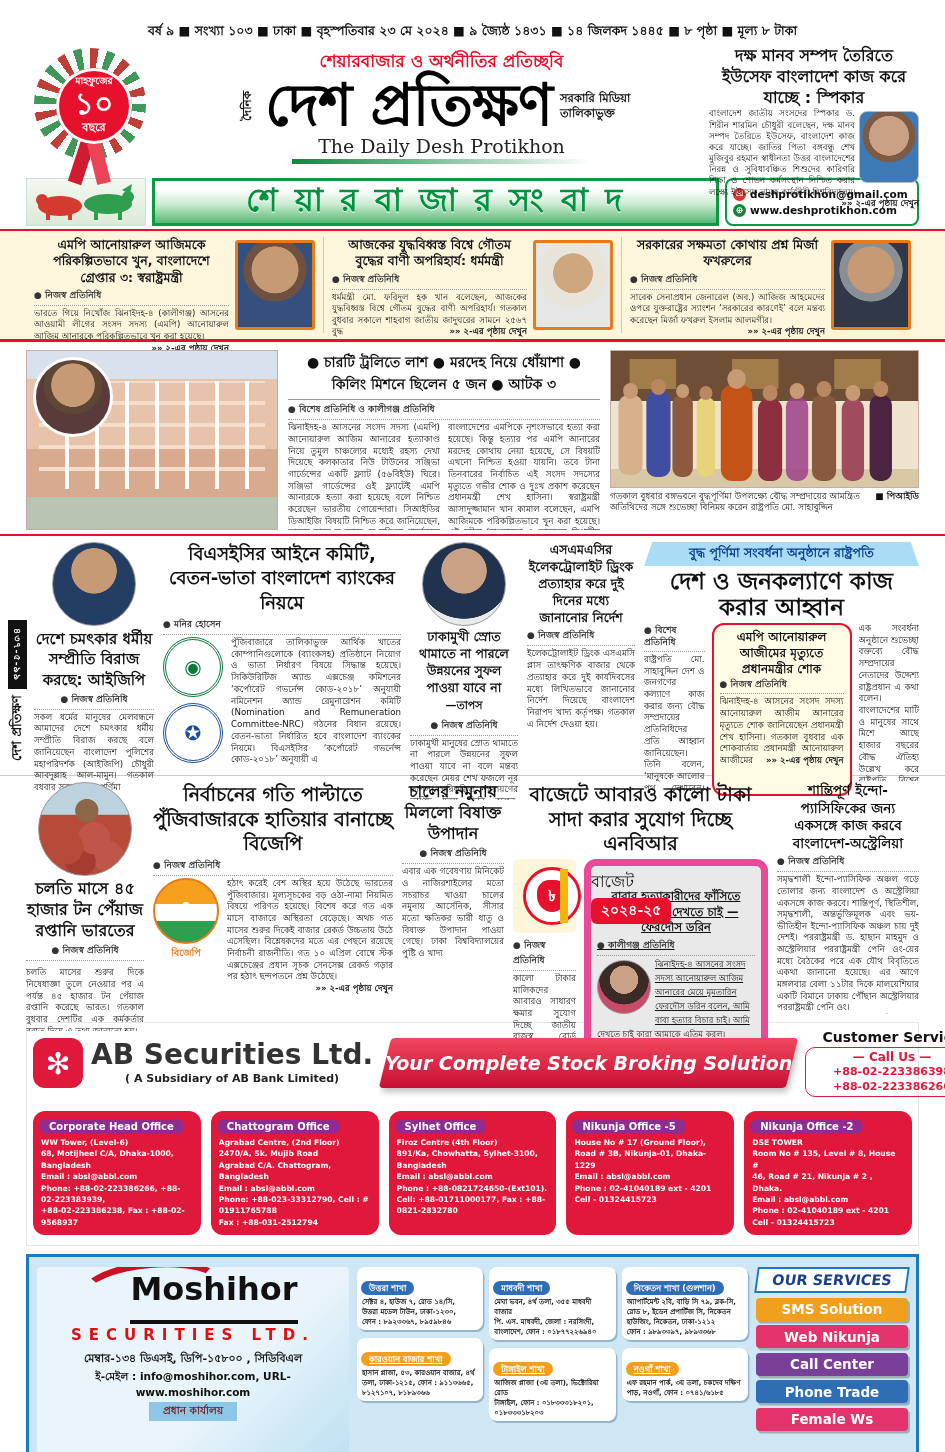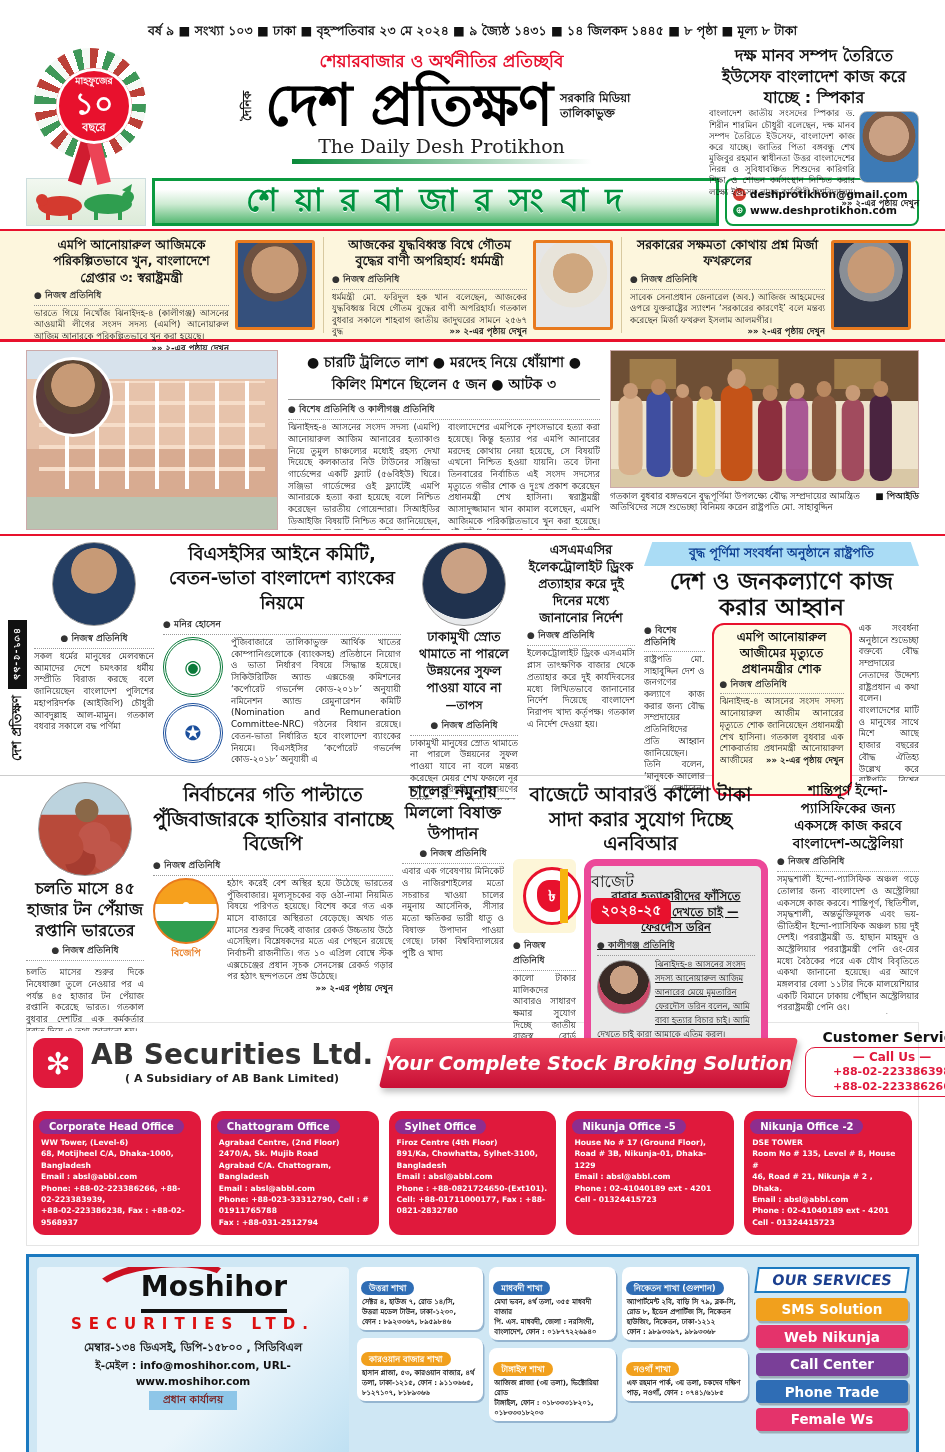--- a/index.html
+++ b/index.html
@@ -175,36 +175,36 @@
   .ab-offices{display:flex;gap:10px;margin-top:12px;}
   .office{flex:1;background:#e0193c;border-radius:12px;color:#fff;padding:4px 8px 7px;position:relative;min-width:0;}
   .office-title{display:inline-block;background:#8e2d8e;border-radius:10px;padding:2px 10px;font-size:10px;
       font-weight:800;margin:-12px 0 3px -2px;white-space:nowrap;}
   .office-details{font-size:7.6px;font-weight:600;line-height:1.5;white-space:pre-line;}
 
   
   .mos{margin:8px 26px 0;background:#cfe7f4;border:3px solid #1b79c0;padding:10px 8px;display:flex;gap:8px;height:198px;}
   .mos-left{width:296px;flex:none;background:linear-gradient(135deg,#eaf5fb 0 60%,#bcdff2);border-radius:4px;
       padding:6px 8px;text-align:center;position:relative;overflow:hidden;}
-  .mos-brand{font-size:28px;font-weight:900;color:#111;line-height:1;position:relative;display:inline-block;
-      border-bottom:4px solid #111;padding-bottom:8px;margin-left:42px;}
+  .mos-brand{font-size:32px;font-weight:900;color:#111;line-height:1;position:relative;display:inline-block;
+      border-bottom:4px solid #111;padding-bottom:15px;margin-left:42px;}
   .swoosh{position:absolute;left:-8px;top:-12px;width:130px;height:42px;border:7px solid transparent;
       border-top-color:#cc1122;border-radius:50%;transform:rotate(-5deg);}
   .mos-sub{color:#d11;letter-spacing:7px;font-weight:800;font-size:15px;margin-top:2px;}
   .mos-member{font-size:11px;font-weight:bold;margin-top:6px;}
   .mos-email{font-size:10.5px;font-weight:bold;}
   .mos-ho-title{display:inline-block;background:#8ec6e8;color:#7a1f1f;font-weight:800;font-size:10.5px;
       padding:1px 14px;margin-top:4px;}
   .mos-mid{flex:1;display:flex;gap:6px;min-width:0;}
   .mos-col{flex:1;display:flex;flex-direction:column;gap:8px;min-width:0;}
   .branch{background:#fff;border-radius:8px;padding:7px 5px 3px;position:relative;font-size:6.9px;line-height:1.45;
       box-shadow:1.5px 2px 0 rgba(40,90,140,.35);white-space:pre-line;font-weight:600;}
   .branch-name{display:inline-block;margin:-13px 0 2px -1px;padding:1px 8px;border-radius:8px;color:#fff;
       font-weight:800;font-size:8.3px;white-space:nowrap;}
-  .hb-blue{background:#2f6db5;}.hb-orange{background:#f1a01d;}
+  .hb-blue{background:#2f6db5;}.hb-orange{background:#f1a01d;text-decoration:underline;}
   .mos-right{width:152px;flex:none;display:flex;flex-direction:column;gap:4.5px;}
   .services-title{background:#fff;border:2px solid #1b79c0;color:#1b3f8f;font-weight:900;font-size:14.5px;
       text-align:center;padding:3px 0;transform:skewX(-8deg);}
   .service{color:#fff;font-weight:800;font-size:13.5px;text-align:center;padding:3.5px 0;border-radius:4px;
       box-shadow:2px 2.5px 0 rgba(0,0,0,.25);}
   .s-orange{background:#f1a01d;}.s-pink{background:#e4336b;}.s-purple{background:#7a3f98;}
   .s-blue{background:#2f6db5;}
 </style>
 </head>
 <body>
@@ -368,20 +368,21 @@
   </section>
 
   <div class="vbar">
     <span class="vnum">৪৩৭-৫-৯৯</span>
     <span class="vtitle">দেশ প্রতিক্ষণ</span>
   </div>
 
   <section class="mid">
     <div class="mcol mc1">
       <div class="port-circle igp-face"></div>
+      <div class="mid-hl">দেশে চমৎকার ধর্মীয় সম্প্রীতি বিরাজ করছে: আইজিপি</div>
       <div class="byline">● নিজস্ব প্রতিনিধি</div>
       <div class="mid-body clip" style="height:78px;">
         <span>সকল ধর্মের মানুষের মেলবন্ধনে আমাদের দেশে চমৎকার ধর্মীয় সম্প্রীতি বিরাজ করছে বলে জানিয়েছেন বাংলাদেশ পুলিশের মহাপরিদর্শক (আইজিপি) চৌধুরী আবদুল্লাহ আল-মামুন। গতকাল বুধবার সকালে বুদ্ধ পূর্ণিমা</span>
         
       </div>
     </div>
 
     <div class="mcol mc2">
       <div class="mid-hl" style="font-size:18px;">বিএসইসির আইনে কমিটি, বেতন-ভাতা বাংলাদেশ ব্যাংকের নিয়মে</div>
       <div class="byline">● মনির হোসেন</div>

